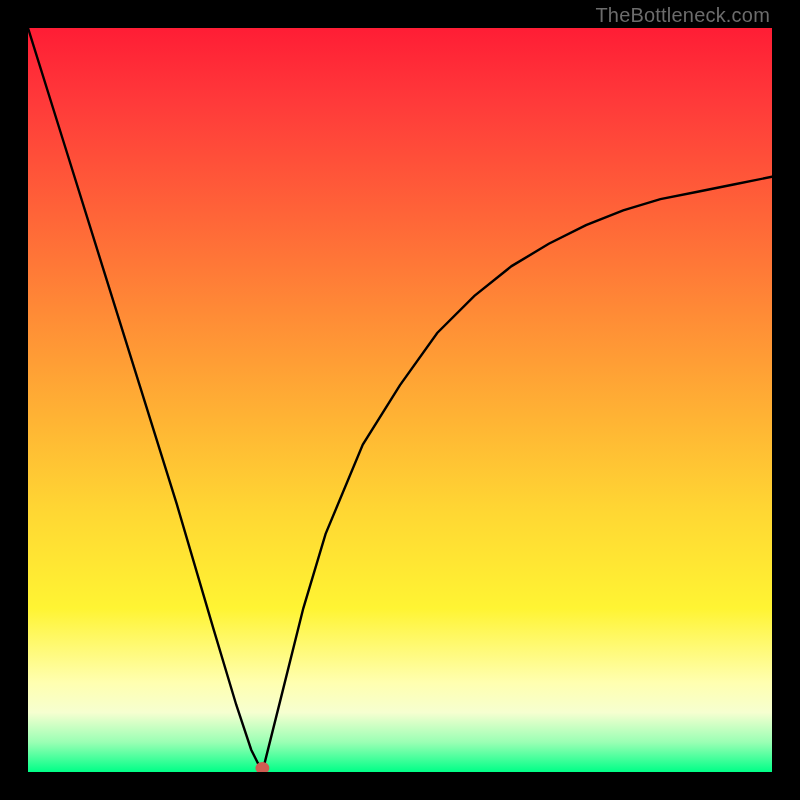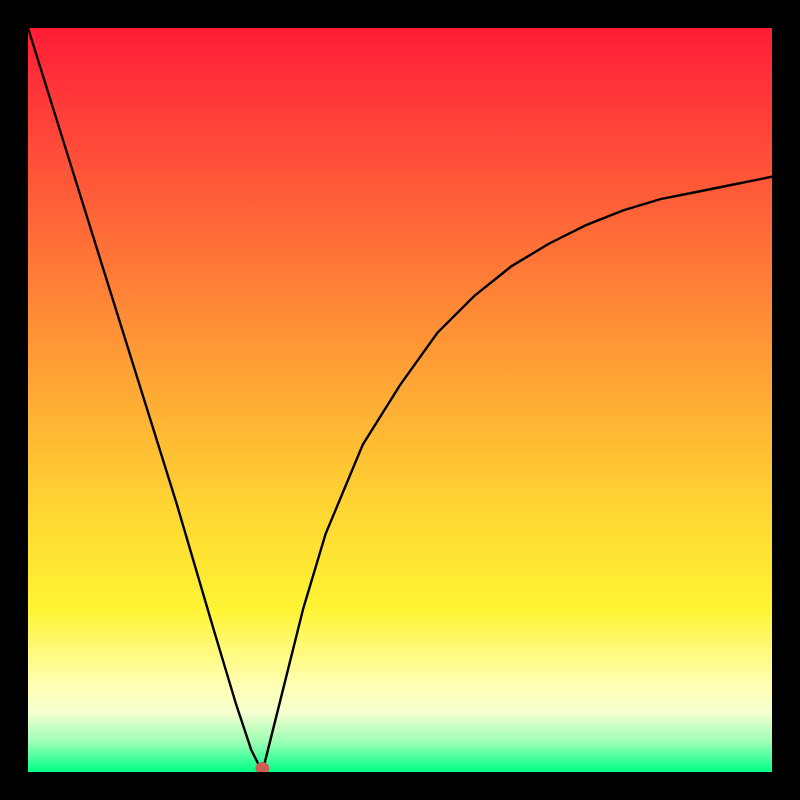--- a/index.html
+++ b/index.html
@@ -55,20 +55,21 @@
     font-weight: 500;
     letter-spacing: 0.2px;
     user-select: none;
   }
 </style>
 </head>
 <body>
 
 <div class="frame">
 
+  <div class="watermark">TheBottleneck.com</div>
 
   <div class="plot-area">
     <svg class="curve" viewBox="0 0 744 744" preserveAspectRatio="none">
       <path fill="none" stroke="#000" stroke-width="2.4" stroke-linecap="round" d="M0.0 0.0 L37.2 119.0 L74.4 238.1 L111.6 357.1 L148.8 476.2 L186.0 602.6 L208.3 677.0 L223.2 721.7 L230.6 736.6 L234.4 744.0 L238.1 729.1 L253.0 669.6 L275.3 580.3 L297.6 505.9 L334.8 416.6 L372.0 357.1 L409.2 305.0 L446.4 267.8 L483.6 238.1 L520.8 215.8 L558.0 197.2 L595.2 182.3 L632.4 171.1 L669.6 163.7 L706.8 156.2 L744.0 148.8"></path>
       <ellipse rx="7" ry="6" fill="#cf5d52" cx="234.4" cy="740.0"></ellipse>
     </svg>
   </div>
 
 </div>
 

